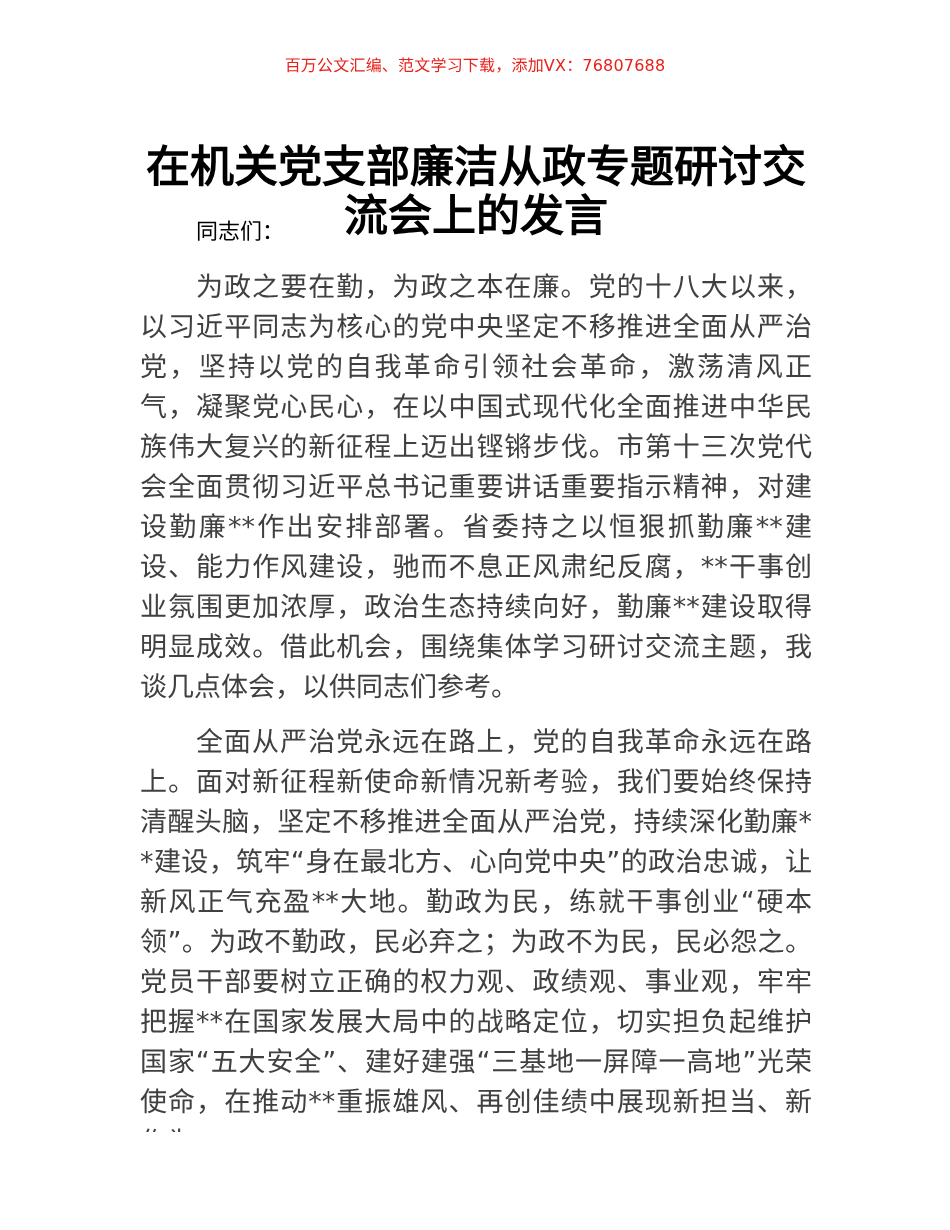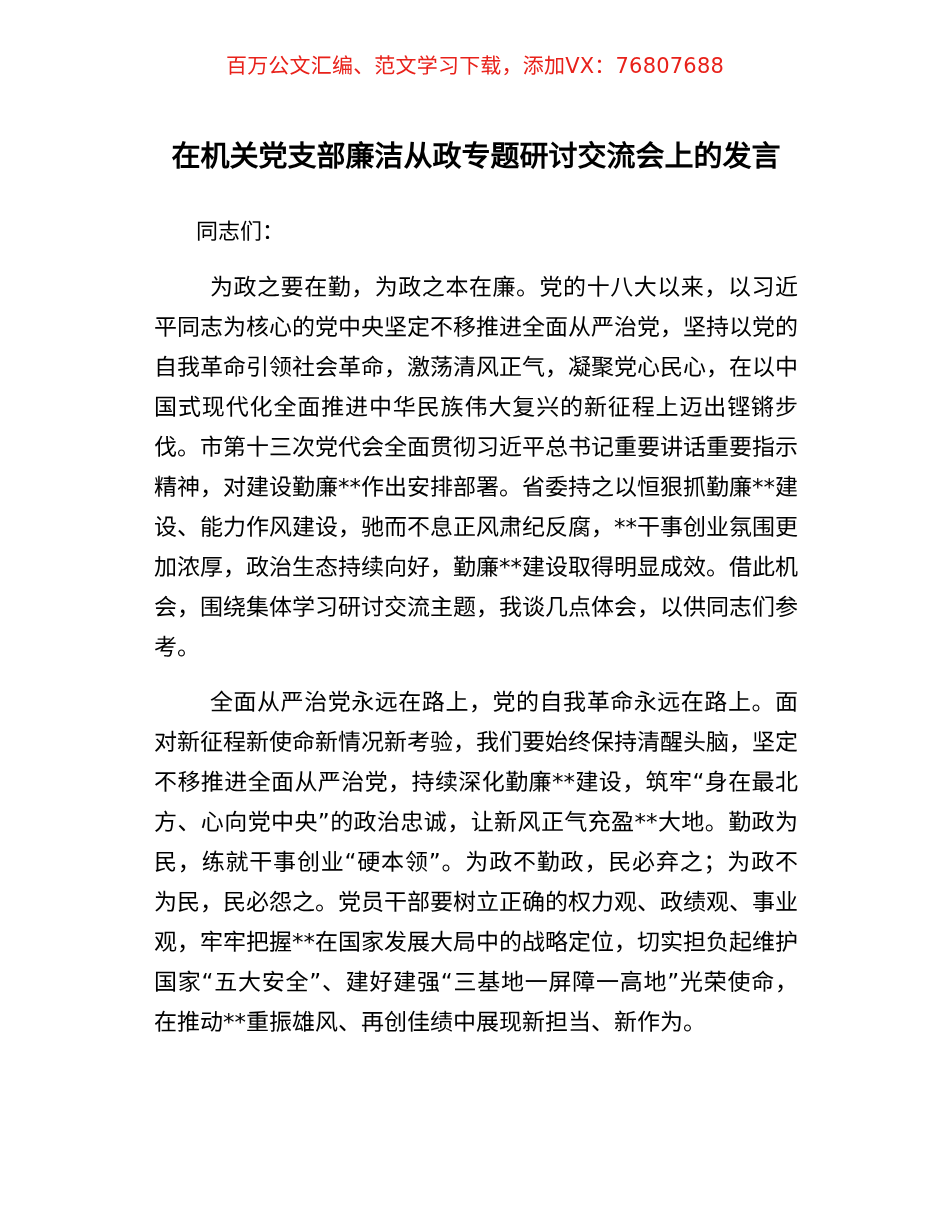--- a/index.html
+++ b/index.html
@@ -21,56 +21,56 @@
   }
 
   
   .promo-header {
     position: absolute;
     top: 52px;
     left: 0;
     width: 950px;
     text-align: center;
     color: #e8211a;
-    font-size: 21px;
+    font-size: 16px;
     line-height: 28px;
     font-weight: 400;
     letter-spacing: 0.2px;
     white-space: nowrap;
   }
 
   
   .doc-title {
     position: absolute;
     top: 113px;
     left: 140px;
     width: 672px;
     text-align: center;
-    font-size: 29px;
+    font-size: 44px;
     line-height: 49px;
     font-weight: 700;
     color: #000000;
     letter-spacing: 0px;
   }
 
   
   .body-wrap {
     position: absolute;
     top: 212px;
     left: 140px;
     width: 672px;
   }
   .para {
-    font-size: 23px;
+    font-size: 27px;
     line-height: 40px;
-    color: #000000;
+    color: #404040;
     text-align: justify;
     text-justify: inter-ideograph;
     text-indent: 56px;
-    margin: 14px;
+    margin: 0;
     letter-spacing: 0px;
     word-break: break-all;
   }
   .para + .para {
     margin-top: 15px;
   }
   .salutation {
     font-size: 22px;
     line-height: 40px;
     color: #000000;

